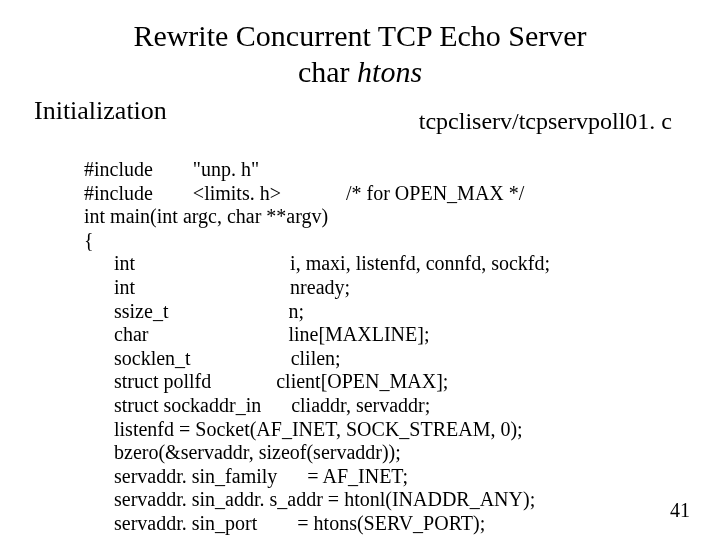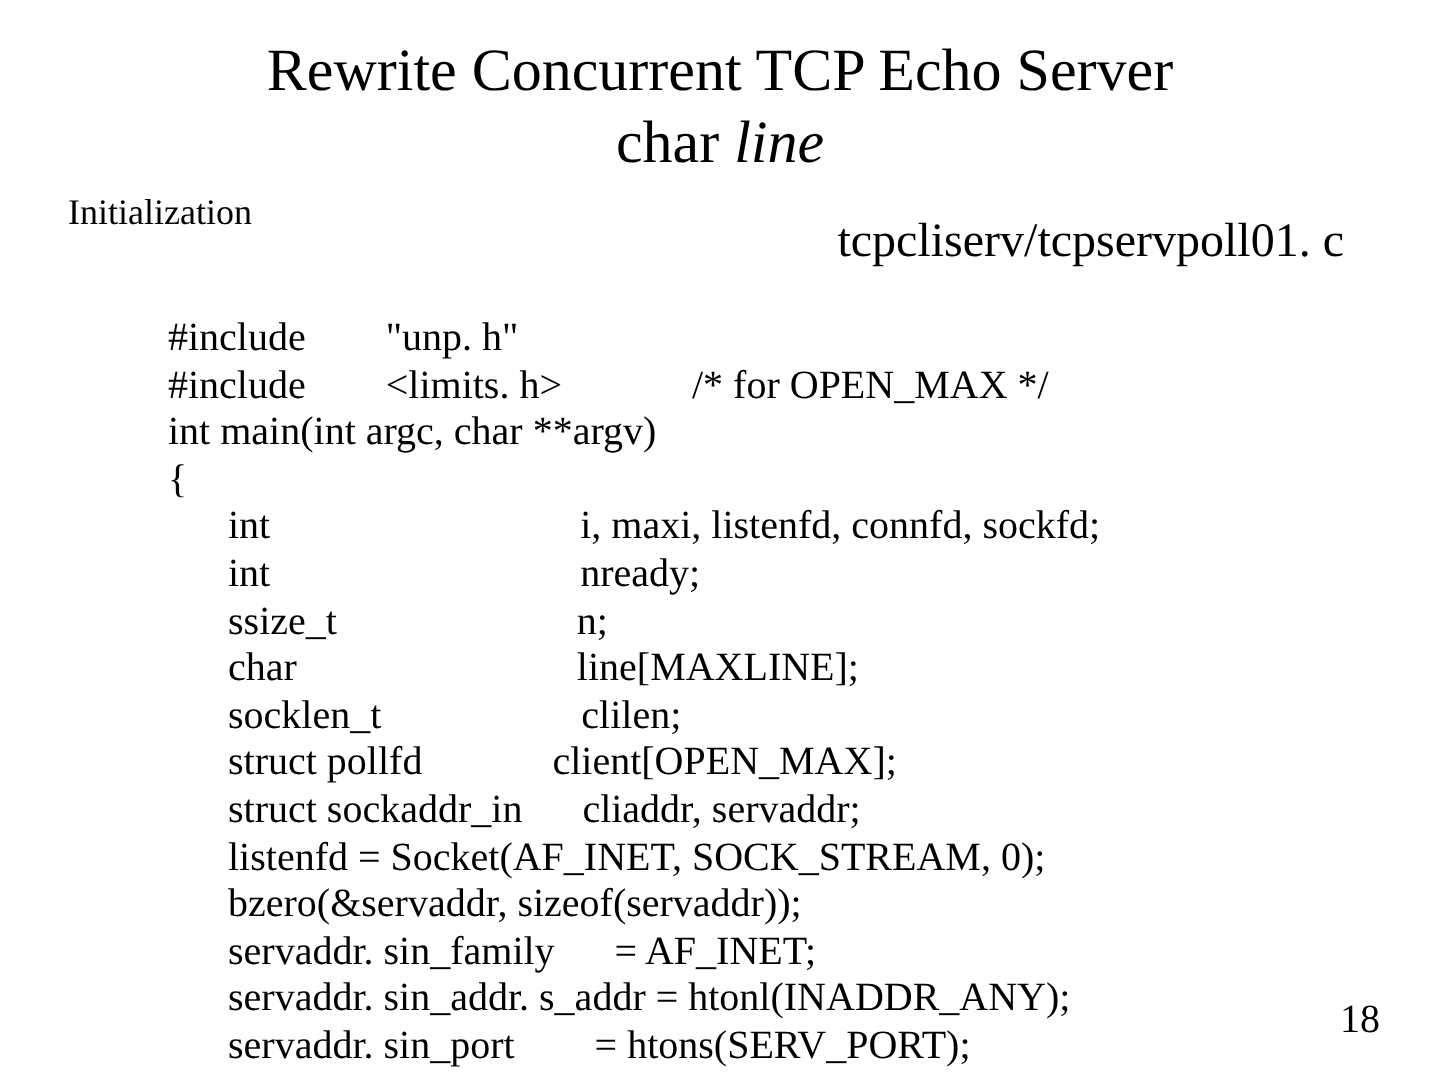--- a/index.html
+++ b/index.html
@@ -27,21 +27,21 @@
     font-size: 30px;
     line-height: 1.2;
   }
   .title .italic {
     font-style: italic;
   }
   .subhead-left {
     position: absolute;
     top: 96px;
     left: 34px;
-    font-size: 18px;
+    font-size: 26px;
   }
   .subhead-right {
     position: absolute;
     top: 108px;
     right: 48px;
     font-size: 24px;
   }
   .code {
     position: absolute;
     top: 158px;
@@ -58,21 +58,21 @@
     font-size: 20px;
   }
 </style>
 </head>
 <body>
 
 <div class="slide">
 
   <div class="title">
     <span>Rewrite Concurrent TCP Echo Server</span><br>
-    <span>char </span><span class="italic">line</span>
+    <span>char </span><span class="italic">htons</span>
   </div>
 
   <div class="subhead-left">Initialization</div>
   <div class="subhead-right">tcpcliserv/tcpservpoll01. c</div>
 
   <div class="code">#include        "unp. h"
 #include        &lt;limits. h&gt;             /* for OPEN_MAX */
 int main(int argc, char **argv)
 {
       int                               i, maxi, listenfd, connfd, sockfd;
@@ -81,15 +81,15 @@
       char                            line[MAXLINE];
       socklen_t                    clilen;
       struct pollfd             client[OPEN_MAX];
       struct sockaddr_in      cliaddr, servaddr;
       listenfd = Socket(AF_INET, SOCK_STREAM, 0);
       bzero(&amp;servaddr, sizeof(servaddr));
       servaddr. sin_family      = AF_INET;
       servaddr. sin_addr. s_addr = htonl(INADDR_ANY);
       servaddr. sin_port        = htons(SERV_PORT);</div>
 
-  <div class="page-num">18</div>
+  <div class="page-num">41</div>
 
 </div>
 
 </body></html>

